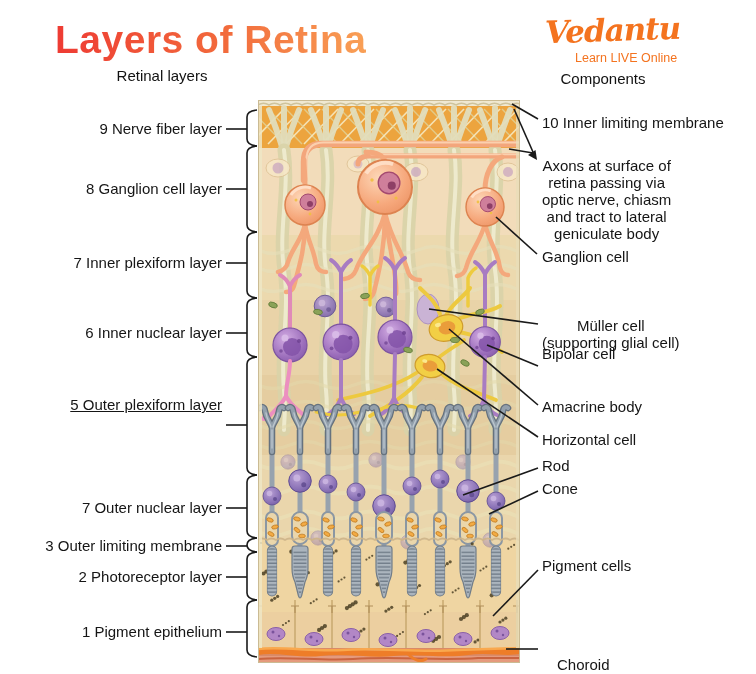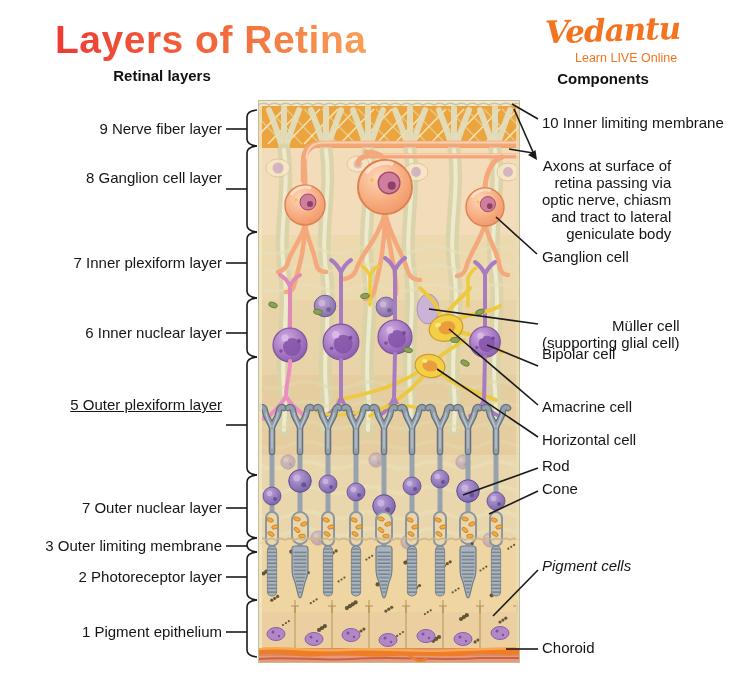--- a/index.html
+++ b/index.html
@@ -5,24 +5,24 @@
   html,body{margin:0;padding:0;background:#fff;}
   #stage{position:relative;width:756px;height:674px;background:#ffffff;overflow:hidden;
          font-family:"Liberation Sans",sans-serif;}
   .page-title{position:absolute;left:55px;top:18px;font-size:39px;font-weight:bold;letter-spacing:.5px;
     background:linear-gradient(90deg,#ee3b33,#f26b3c 55%,#f9a056);
     -webkit-background-clip:text;background-clip:text;color:transparent;-webkit-text-fill-color:transparent;}
   .logo{position:absolute;left:545px;top:12px;width:170px;text-align:left;}
   .logo-name{font-family:"DejaVu Serif",serif;font-style:italic;font-weight:bold;font-size:31px;
     color:#f4731f;letter-spacing:-1px;transform:rotate(-2deg);display:inline-block;}
   .logo-tag{font-size:12.5px;color:#f4731f;margin-left:30px;margin-top:-2px;}
-  .col-head{position:absolute;font-size:15px;font-weight:bold;color:#111;transform:translateX(-50%);}
+  .col-head{position:absolute;font-size:15px;font-weight:normal;color:#111;transform:translateX(-50%);}
   .lbl{position:absolute;font-size:15px;color:#151515;white-space:pre-line;line-height:17px;}
   .lbl-l{right:534px;text-align:right;line-height:18px;}
-  .lbl-r{left:542px;text-align:right;}
+  .lbl-r{left:542px;text-align:center;}
   svg{display:block;}
   #overlay{position:absolute;left:0;top:0;pointer-events:none;}
   #art{position:absolute;left:258px;top:100px;}
 </style>
 </head>
 <body>
 
 <div id="stage">
 
   <div class="page-title">Layers of Retina</div>
@@ -523,46 +523,46 @@
       <path d="M150,554 q10,10 18,5" stroke="#ee7d28" stroke-width="3"></path>
     </g>
 
     <rect x="0" y="6" width="4" height="542" fill="#efe6c6" opacity="0.85"></rect>
     <rect x="258" y="6" width="4" height="542" fill="#e9ddb9" opacity="0.8"></rect>
     <rect x="0.5" y="0.5" width="261" height="562" fill="none" stroke="#cbbb93"></rect>
   </svg>
 
   <div id="left-labels">
       <div class="lbl lbl-l" style="top: 120px;">9 Nerve fiber layer</div>
-      <div class="lbl lbl-l" style="top: 169px; text-align: center;">8 Ganglion cell layer</div>
+      <div class="lbl lbl-l" style="top: 180px; text-align: center;">8 Ganglion cell layer</div>
       <div class="lbl lbl-l" style="top: 254px;">7 Inner plexiform layer</div>
       <div class="lbl lbl-l" style="top: 324px;">6 Inner nuclear layer</div>
       <div class="lbl lbl-l" style="top: 396px; text-decoration: underline;">5 Outer plexiform layer</div>
       <div class="lbl lbl-l" style="top: 499px;">7 Outer nuclear layer</div>
       <div class="lbl lbl-l" style="top: 537px;">3 Outer limiting membrane</div>
       <div class="lbl lbl-l" style="top: 568px;">2 Photoreceptor layer</div>
       <div class="lbl lbl-l" style="top: 623px; margin-left: 37px;">1 Pigment epithelium</div>
     </div>
   <div id="right-labels">
       <div class="lbl lbl-r" style="top: 114px;">10 Inner limiting membrane</div>
       <div class="lbl lbl-r" style="top: 157px;">Axons at surface of
 retina passing via
 optic nerve, chiasm
 and tract to lateral
 geniculate body</div>
       <div class="lbl lbl-r" style="top: 248px;">Ganglion cell</div>
       <div class="lbl lbl-r" style="top: 317px;">Müller cell
 (supporting glial cell)</div>
       <div class="lbl lbl-r" style="top: 345px;">Bipolar cell</div>
-      <div class="lbl lbl-r" style="top: 398px;">Amacrine cell</div>
+      <div class="lbl lbl-r" style="top: 398px;">Amacrine body</div>
       <div class="lbl lbl-r" style="top: 431px;">Horizontal cell</div>
       <div class="lbl lbl-r" style="top: 457px;">Rod</div>
       <div class="lbl lbl-r" style="top: 480px;">Cone</div>
-      <div class="lbl lbl-r" style="top: 557px; font-style: italic;">Pigment cells</div>
-      <div class="lbl lbl-r" style="top: 639px;">Choroid</div>
+      <div class="lbl lbl-r" style="top: 557px;">Pigment cells</div>
+      <div class="lbl lbl-r" style="top: 656px; margin-left: 15px;">Choroid</div>
     </div>
 
   <svg id="overlay" width="756" height="674" viewBox="0 0 756 674">
       <line x1="226" y1="129" x2="247" y2="129" stroke="#1a1a1a" stroke-width="1.6"></line>
       <path d="M257,110 Q247,111 247,117 L247,139 Q247,145 257,146" fill="none" stroke="#1a1a1a" stroke-width="1.6"></path>
       <line x1="226" y1="189" x2="247" y2="189" stroke="#1a1a1a" stroke-width="1.6"></line>
       <path d="M257,146 Q247,147 247,153 L247,225 Q247,231 257,232" fill="none" stroke="#1a1a1a" stroke-width="1.6"></path>
       <line x1="226" y1="263" x2="247" y2="263" stroke="#1a1a1a" stroke-width="1.6"></line>
       <path d="M257,232 Q247,233 247,239 L247,291 Q247,297 257,298" fill="none" stroke="#1a1a1a" stroke-width="1.6"></path>
       <line x1="226" y1="333" x2="247" y2="333" stroke="#1a1a1a" stroke-width="1.6"></line>

